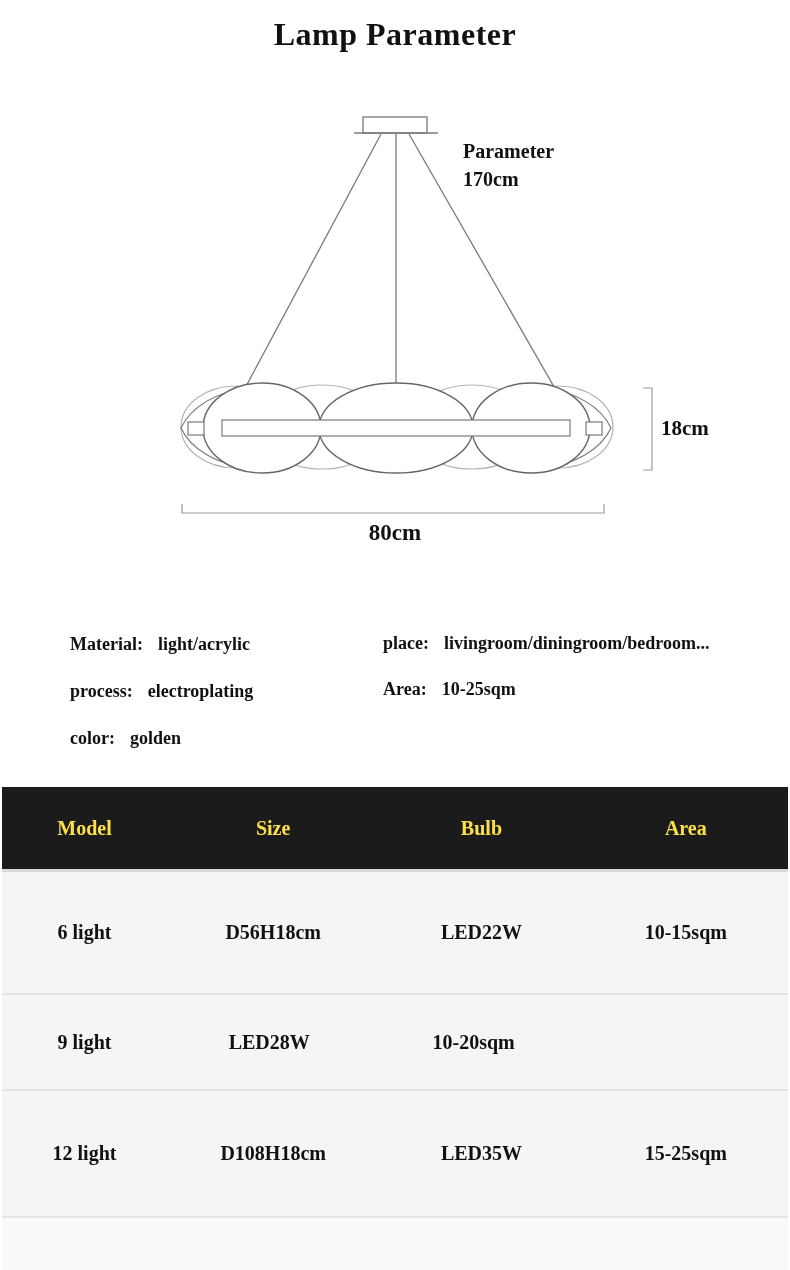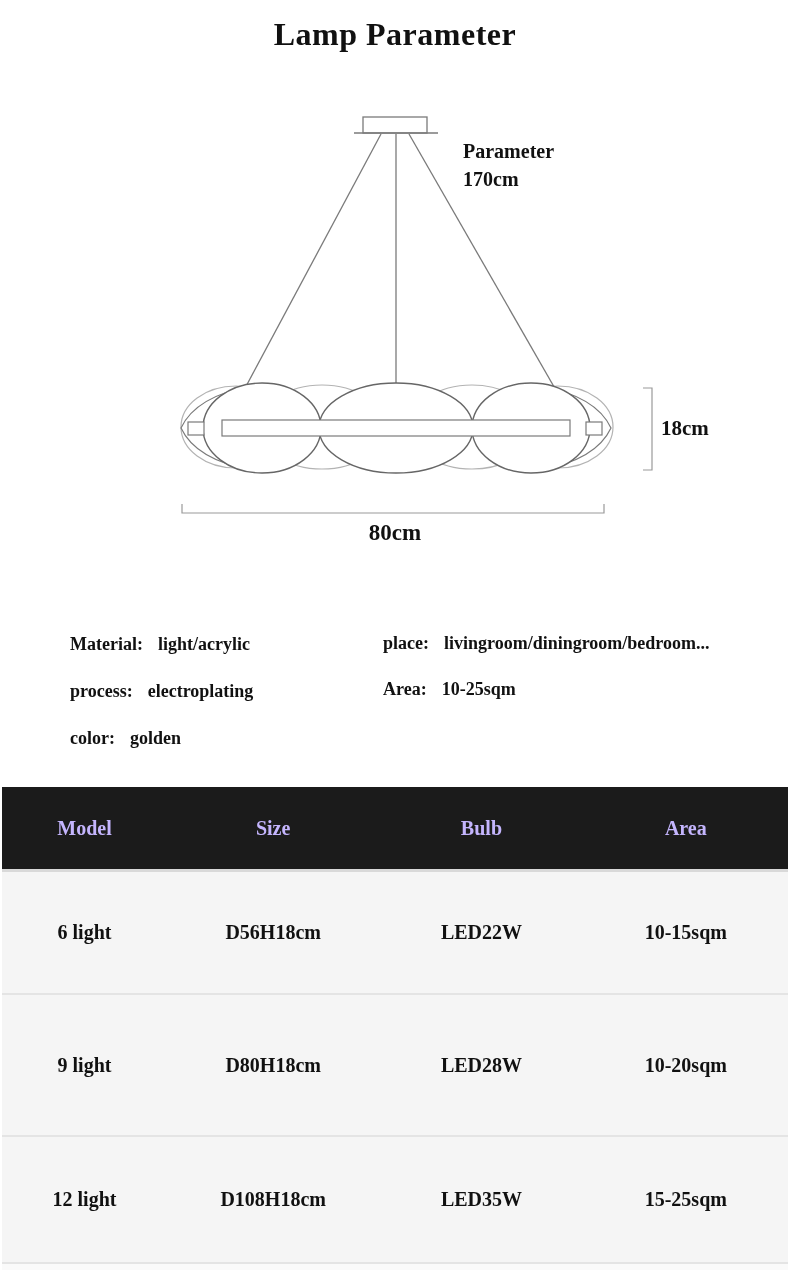--- a/index.html
+++ b/index.html
@@ -44,33 +44,33 @@
   }
   .spec-col-right .spec-row{height:46px;}
   .spec-label{flex:none;}
   .spec-value{flex:none;}
   .param-table{
     position:absolute;top:787px;left:2px;width:786px;height:483px;
     display:flex;flex-direction:column;
   }
   .t-header{
     height:85px;flex:none;
-    background:#1b1b1b;color:#c4b5fd;
+    background:#1b1b1b;color:#fde047;
     display:flex;align-items:center;
     border-bottom:3px solid #d9d9d9;
     box-sizing:border-box;
   }
   .t-row{
     flex:none;background:#f5f5f5;
     display:flex;align-items:center;
     border-bottom:2px solid #e4e4e4;
     box-sizing:border-box;
   }
   .t-row.r1{height:123px;justify-content:center;}
-  .t-row.r2{height:142px;}
+  .t-row.r2{height:96px;}
   .t-row.r3{height:127px;}
   .t-foot{flex:1;background:#fafafa;}
   .t-cell{
     text-align:center;
     font-size:20px;font-weight:700;
   }
   .c1{width:21%;} .c2{width:27%;} .c3{width:26%;} .c4{width:26%;}
 </style>
 </head>
 <body>
@@ -168,21 +168,20 @@
       <div class="t-cell c4">Area</div>
     </div>
     <div class="t-row r1">
       <div class="t-cell c1">6 light</div>
       <div class="t-cell c2">D56H18cm</div>
       <div class="t-cell c3">LED22W</div>
       <div class="t-cell c4">10-15sqm</div>
     </div>
     <div class="t-row r2">
       <div class="t-cell c1">9 light</div>
-      <div class="t-cell c2">D80H18cm</div>
       <div class="t-cell c3">LED28W</div>
       <div class="t-cell c4">10-20sqm</div>
     </div>
     <div class="t-row r3">
       <div class="t-cell c1">12 light</div>
       <div class="t-cell c2">D108H18cm</div>
       <div class="t-cell c3">LED35W</div>
       <div class="t-cell c4">15-25sqm</div>
     </div>
     <div class="t-foot"></div>

